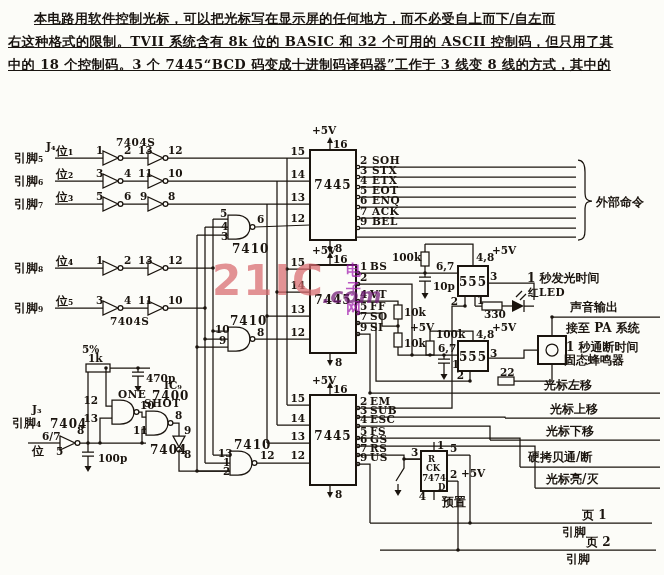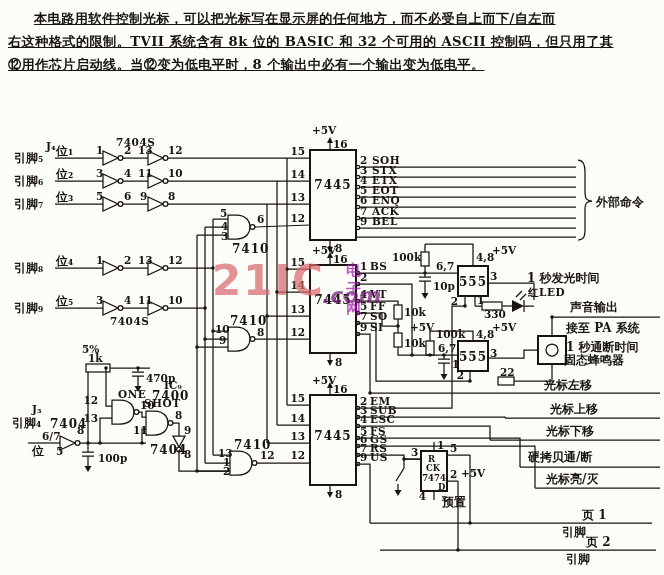--- a/index.html
+++ b/index.html
@@ -24,21 +24,21 @@
   .wm-big{font-size:42px;color:#d96a6f;letter-spacing:2px}
   .wm-cn{position:absolute;left:134px;top:5px;font-size:15px;color:#a21caf;letter-spacing:3px}
   .wm-com{position:absolute;left:110px;top:27px;font-size:22px;font-style:italic;color:#701a75}
 </style>
 </head>
 <body>
 
 <div class="intro">
   <div class="l1">本电路用软件控制光标，可以把光标写在显示屏的任何地方，而不必受自上而下/自左而</div>
   <div>右这种格式的限制。TVII 系统含有 8k 位的 BASIC 和 32 个可用的 ASCII 控制码，但只用了其</div>
-  <div>⑫用作芯片启动线。当⑫变为低电平时，8 个输出中必有一个输出变为低电平。</div>
+  <div>中的 18 个控制码。3 个 7445“BCD 码变成十进制码译码器”工作于 3 线变 8 线的方式，其中的</div>
 </div>
 
 <svg width="664" height="575" viewBox="0 0 664 575">
 <defs>
   <g id="inv" class="sym" fill="#fcfcf8">
         <path d="M0,-7 L0,7 L15,0 Z"></path>
         <circle cx="17.5" cy="0" r="2.4"></circle>
       </g>
   <g id="nand" class="sym" fill="#fcfcf8">
         <path d="M0,-12 L0,12 L8,12 C20,12 22,4 22,0 C22,-4 20,-12 8,-12 Z"></path>

